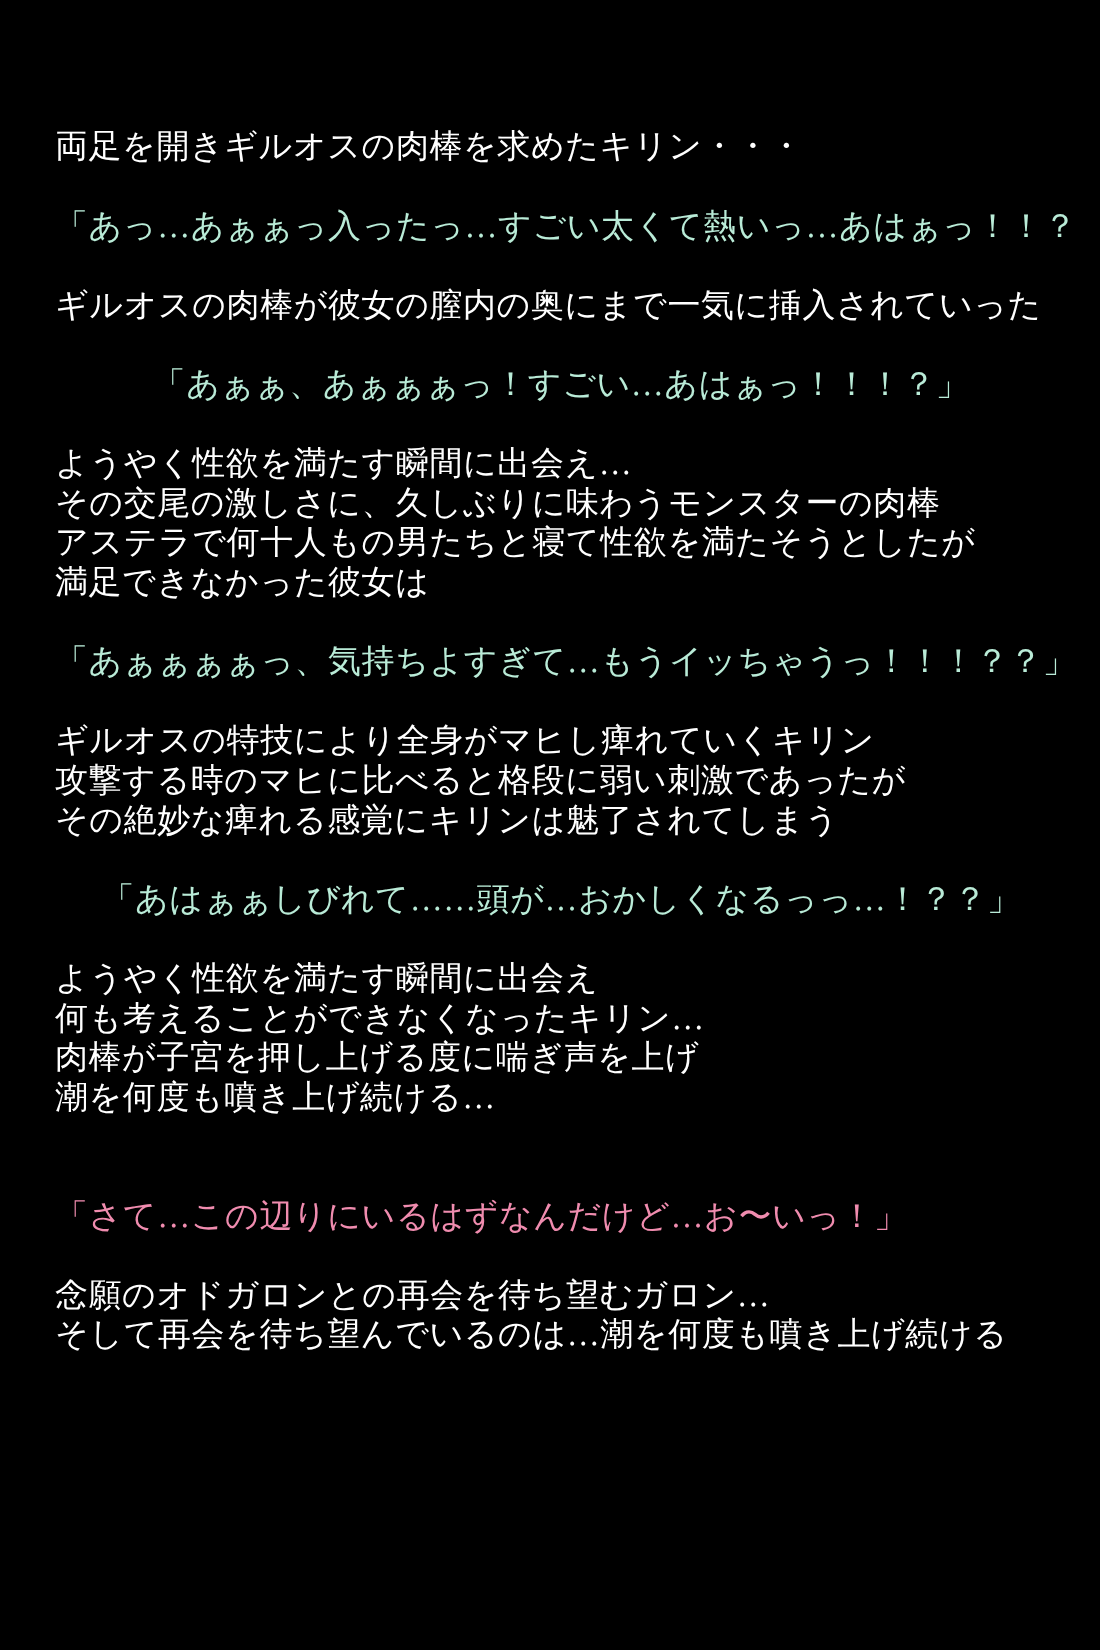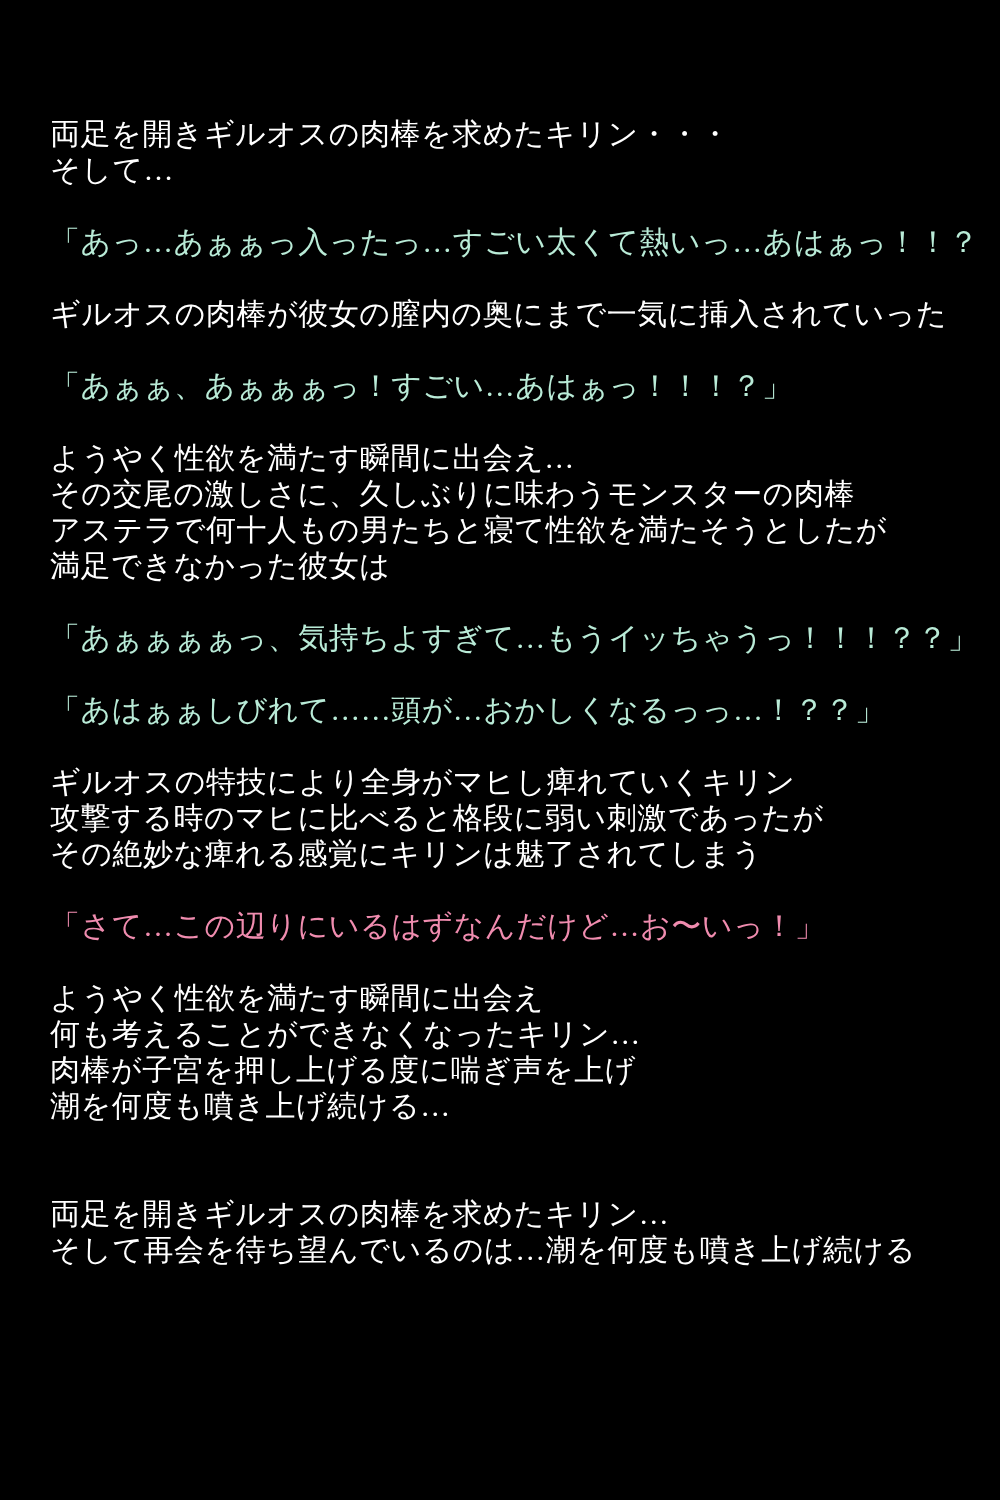--- a/index.html
+++ b/index.html
@@ -25,31 +25,30 @@
     .para.gap-large {
       margin-bottom: 72px;
     }
     .line {
       margin: 0;
       padding: 0;
       white-space: nowrap;
       letter-spacing: 0.5px;
     }
     .c-white { color: var(--narration, #ffffff); }
-    .c-cyan  { color: var(--dialogue-cyan, #b9ebd7); }
+    .c-cyan  { color: var(--dialogue-cyan, #b9ebd7); text-align: center; }
     .c-pink  { color: var(--dialogue-pink, #f08caf); }
   </style>
 </head>
 <body>
 
 <main class="page">
 
   <section class="para c-white">
     <p class="line">両足を開きギルオスの肉棒を求めたキリン・・・</p>
-    <p class="line">そして…</p>
   </section>
 
   <section class="para c-cyan">
     <p class="line">「あっ…あぁぁっ入ったっ…すごい太くて熱いっ…あはぁっ！！？</p>
   </section>
 
   <section class="para c-white">
     <p class="line">ギルオスの肉棒が彼女の膣内の奥にまで一気に挿入されていった</p>
   </section>
 
@@ -62,40 +61,40 @@
     <p class="line">その交尾の激しさに、久しぶりに味わうモンスターの肉棒</p>
     <p class="line">アステラで何十人もの男たちと寝て性欲を満たそうとしたが</p>
     <p class="line">満足できなかった彼女は</p>
   </section>
 
   <section class="para c-cyan">
     <p class="line">「あぁぁぁぁっ、気持ちよすぎて…もうイッちゃうっ！！！？？」</p>
   </section>
 
 
-  <section class="para c-cyan">
-    <p class="line">「あはぁぁしびれて……頭が…おかしくなるっっ…！？？」</p>
-  </section>
-
   <section class="para c-white">
     <p class="line">ギルオスの特技により全身がマヒし痺れていくキリン</p>
     <p class="line">攻撃する時のマヒに比べると格段に弱い刺激であったが</p>
     <p class="line">その絶妙な痺れる感覚にキリンは魅了されてしまう</p>
   </section>
 
-  <section class="para c-pink">
-    <p class="line">「さて…この辺りにいるはずなんだけど…お〜いっ！」</p>
+  <section class="para c-cyan">
+    <p class="line">「あはぁぁしびれて……頭が…おかしくなるっっ…！？？」</p>
   </section>
 
   <section class="para c-white gap-large">
     <p class="line">ようやく性欲を満たす瞬間に出会え</p>
     <p class="line">何も考えることができなくなったキリン…</p>
     <p class="line">肉棒が子宮を押し上げる度に喘ぎ声を上げ</p>
     <p class="line">潮を何度も噴き上げ続ける…</p>
   </section>
 
+  <section class="para c-pink">
+    <p class="line">「さて…この辺りにいるはずなんだけど…お〜いっ！」</p>
+  </section>
+
   <section class="para c-white">
-    <p class="line">両足を開きギルオスの肉棒を求めたキリン…</p>
+    <p class="line">念願のオドガロンとの再会を待ち望むガロン…</p>
     <p class="line">そして再会を待ち望んでいるのは…潮を何度も噴き上げ続ける</p>
   </section>
 
 
 </main>
 
 </body></html>

